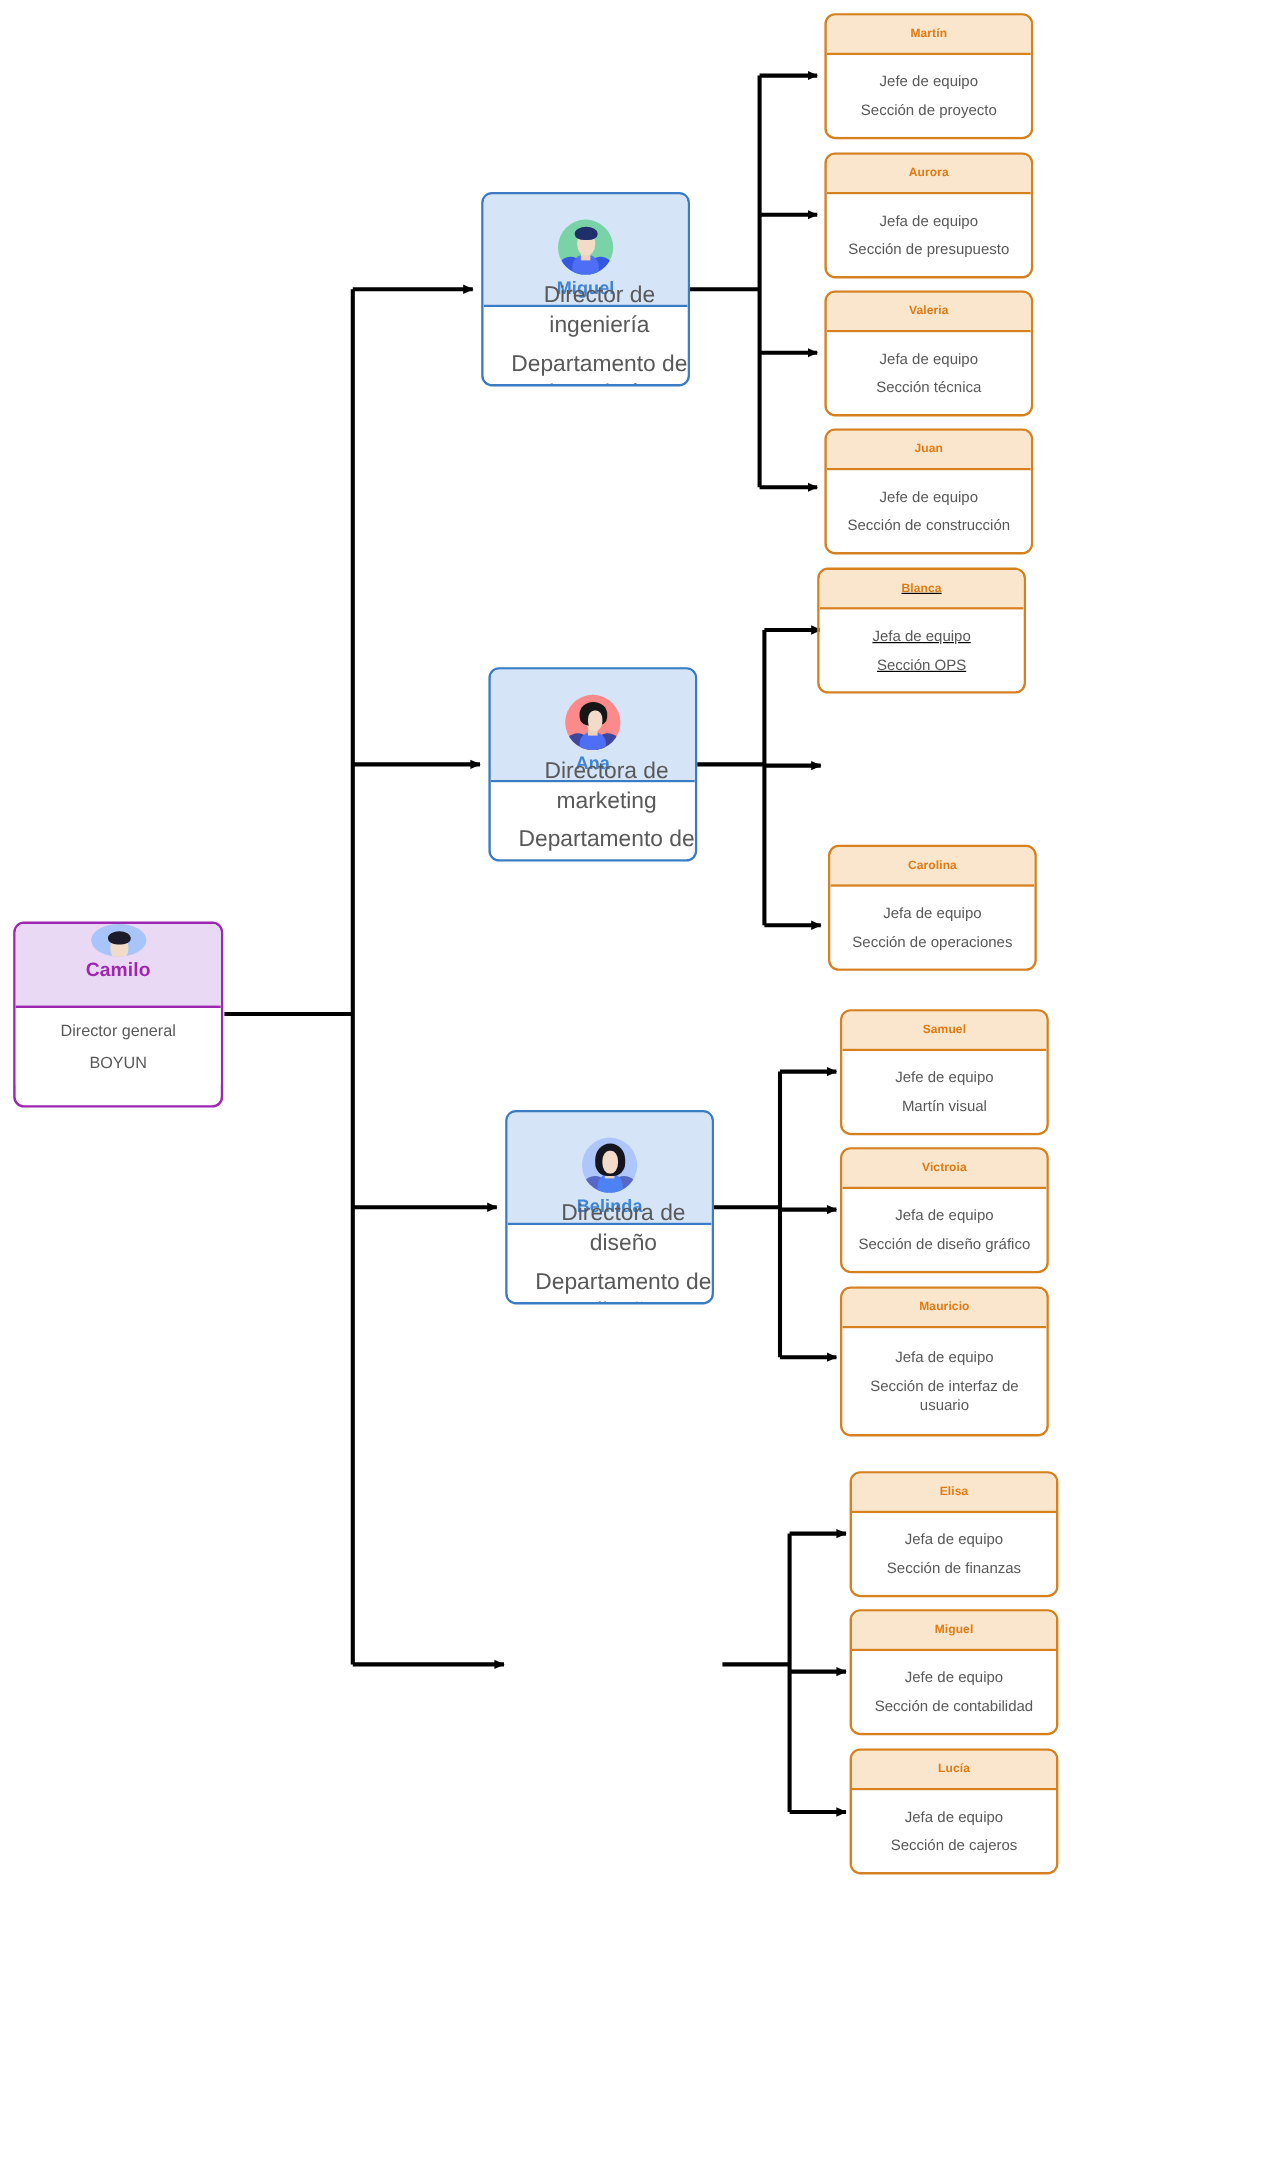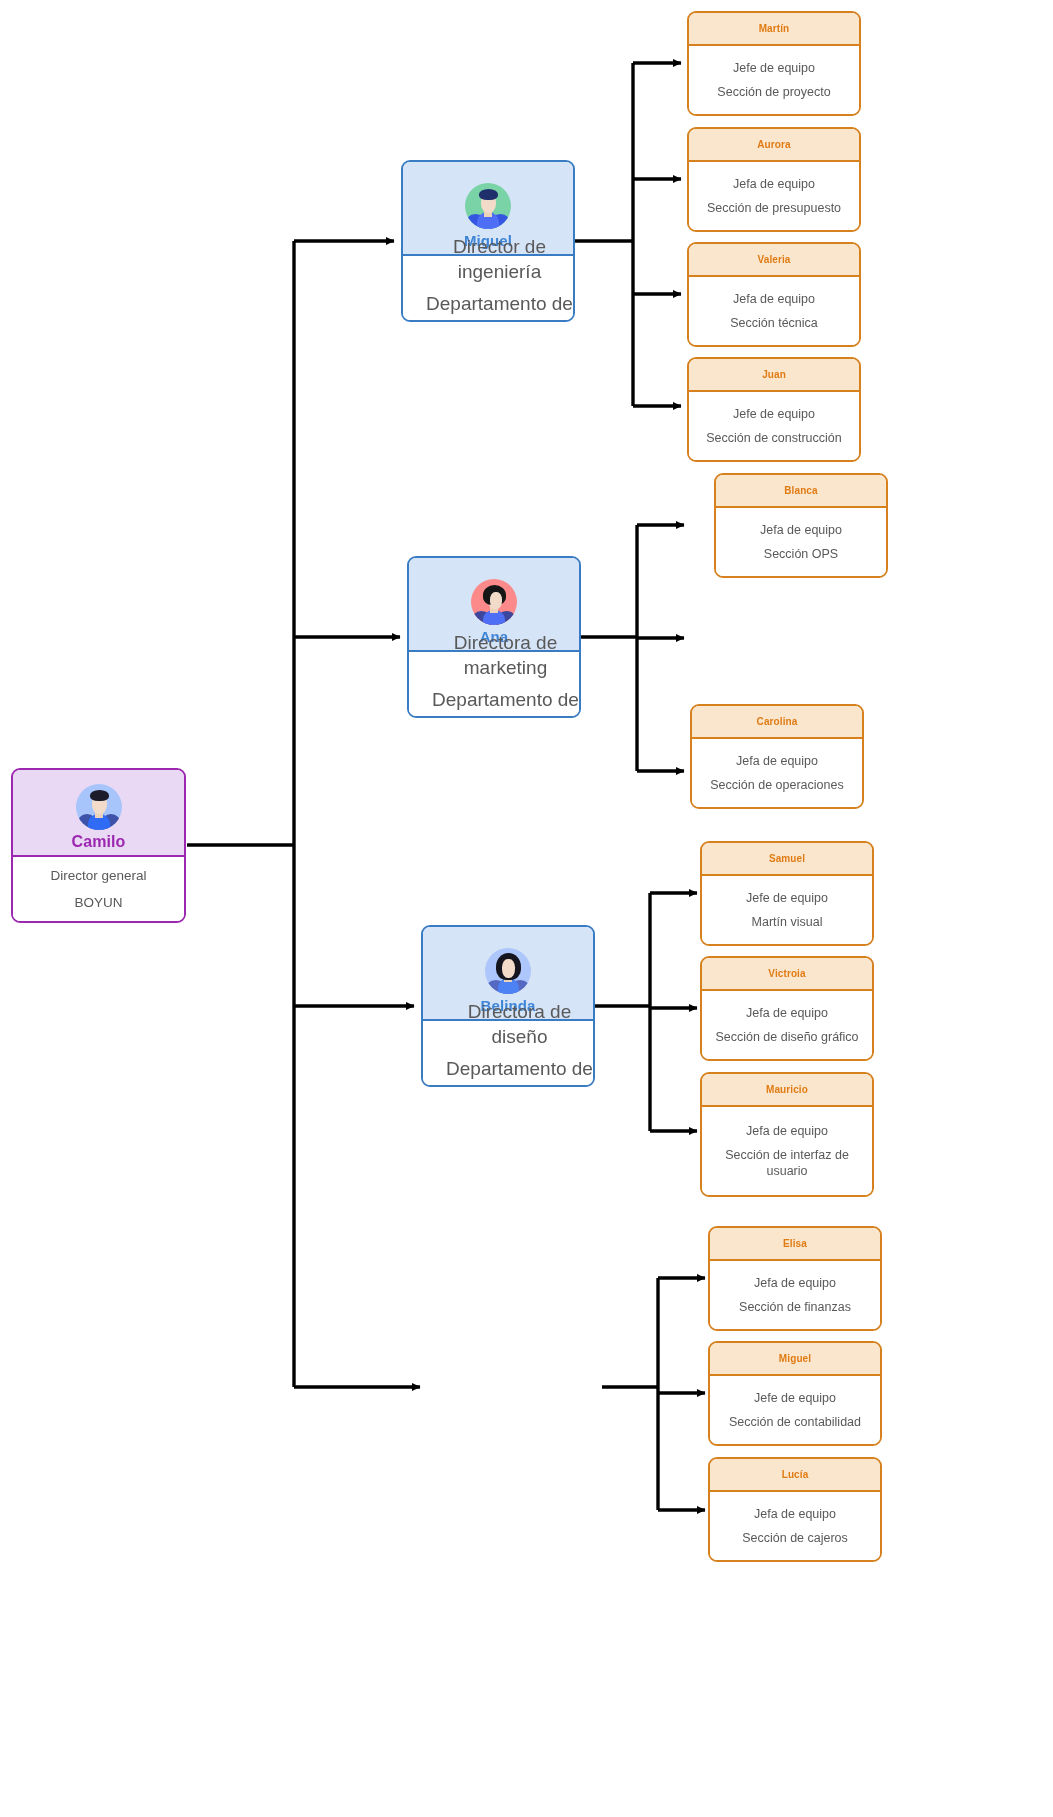--- a/index.html
+++ b/index.html
@@ -17,21 +17,21 @@
   .node{position:absolute;box-sizing:border-box;border-radius:9px;overflow:hidden;}
   .node .head{box-sizing:border-box;display:flex;flex-direction:column;
        align-items:center;justify-content:flex-end;}
   .node .body{box-sizing:border-box;display:flex;flex-direction:column;
        align-items:center;justify-content:center;background:#ffffff;}
   .node .nm{font-weight:bold;letter-spacing:.1px;}
   .node .body .ln{color:#595959;text-align:center;line-height:1.28;}
 
   
   .root{width:175px;height:155px;border:2px solid #9c27b0;}
-  .root .head{height:87px;background:#ead9f5;border-bottom:2px solid #9c27b0;padding-bottom:4px;}
+  .root .head{height:70px;background:#ead9f5;border-bottom:2px solid #9c27b0;padding-bottom:20px;}
   .root .head .nm{color:#9c27b0;font-size:16px;margin-top:3px;}
   .root .body{height:64px;gap:9px;}
   .root .body .ln{font-size:13.5px;}
 
   
   .dir{width:174px;height:162px;border:2px solid #3a7cc4;}
   .dir .head{height:94px;background:#d6e4f7;border-bottom:2px solid #3a7cc4;padding-bottom:5px;}
   .dir .head .nm{color:#3f85d6;font-size:15px;margin-top:3px;}
   .dir .body{height:64px;gap:8px;}
   .dir .body .ln{font-size:19px;padding-left:23px;}
@@ -191,21 +191,21 @@
         <div class="face" style="left:19px;top:13px;width:12px;height:17px;"></div>
       </div>
       <div class="nm">Ana</div>
     </div>
     <div class="body">
       <div class="ln">Directora de marketing</div>
       <div class="ln">Departamento de proyecto</div>
     </div>
   </div>
 
-  <div class="node team" style="left:714px;top:473px;">
+  <div class="node team" style="left:681px;top:473px;text-decoration:underline;">
     <div class="head">
       <div class="nm">Blanca</div>
     </div>
     <div class="body">
       <div class="ln">Jefa de equipo</div>
       <div class="ln">Sección OPS</div>
     </div>
   </div>
 
 

